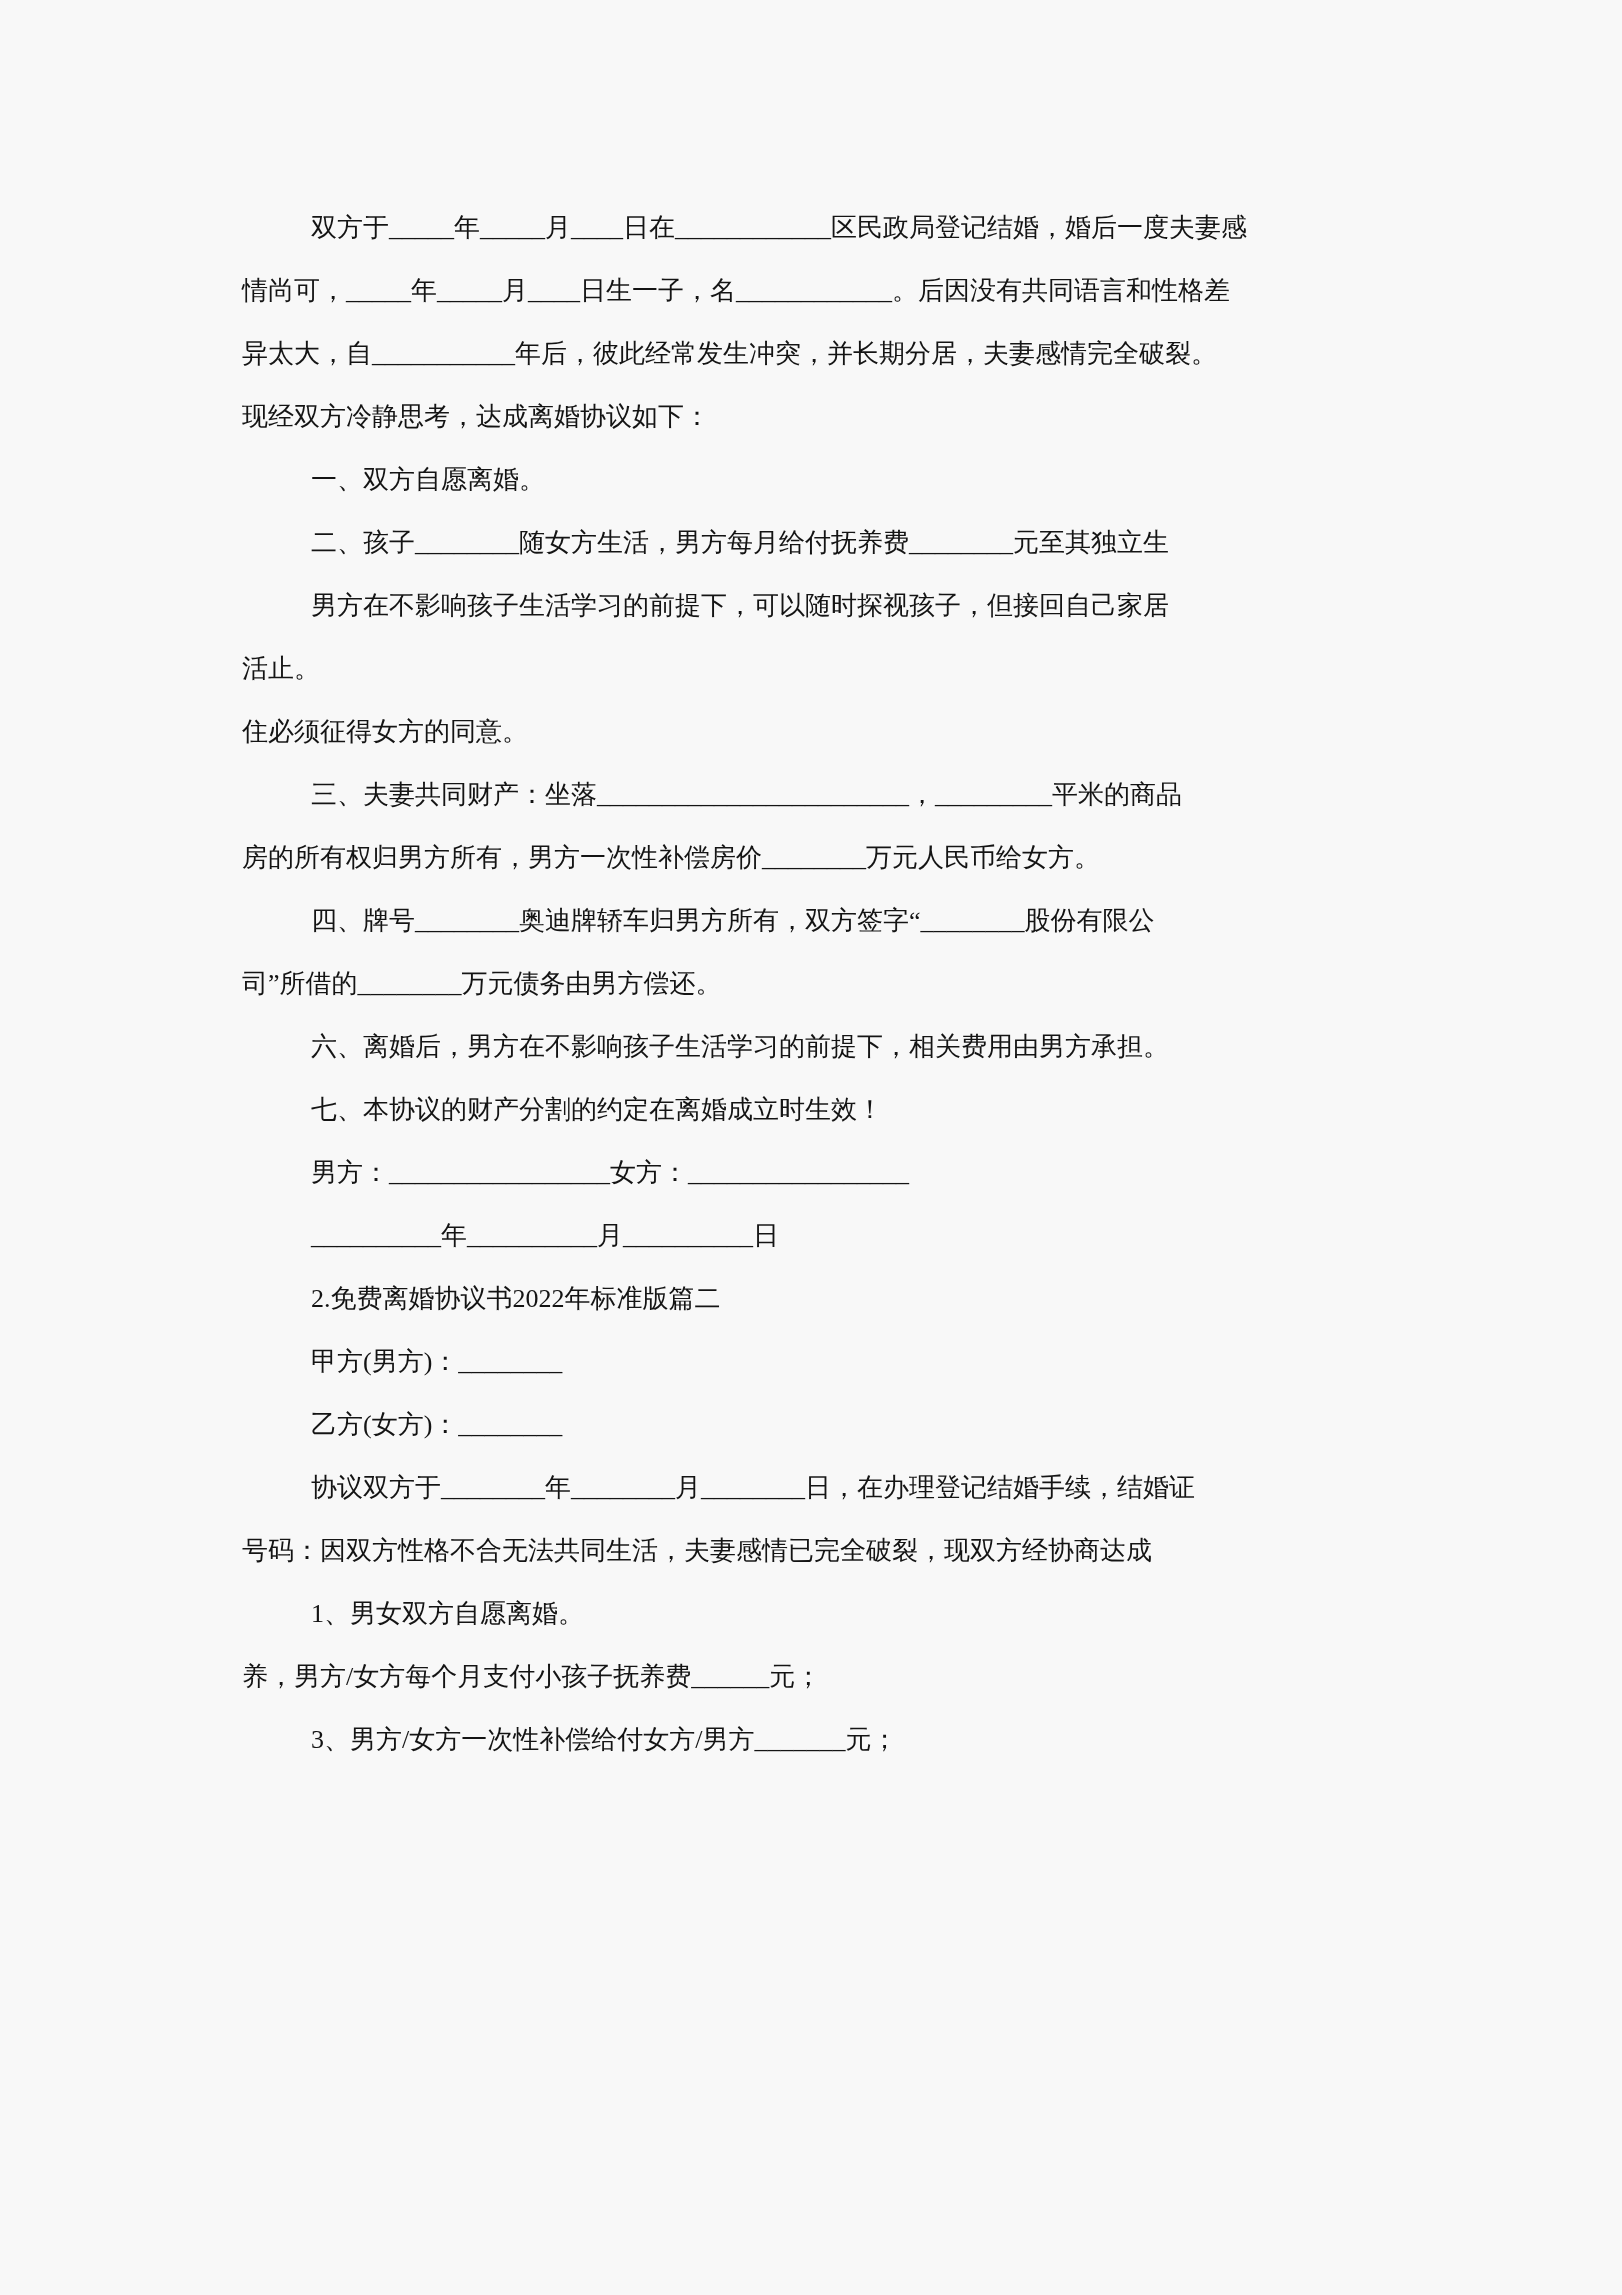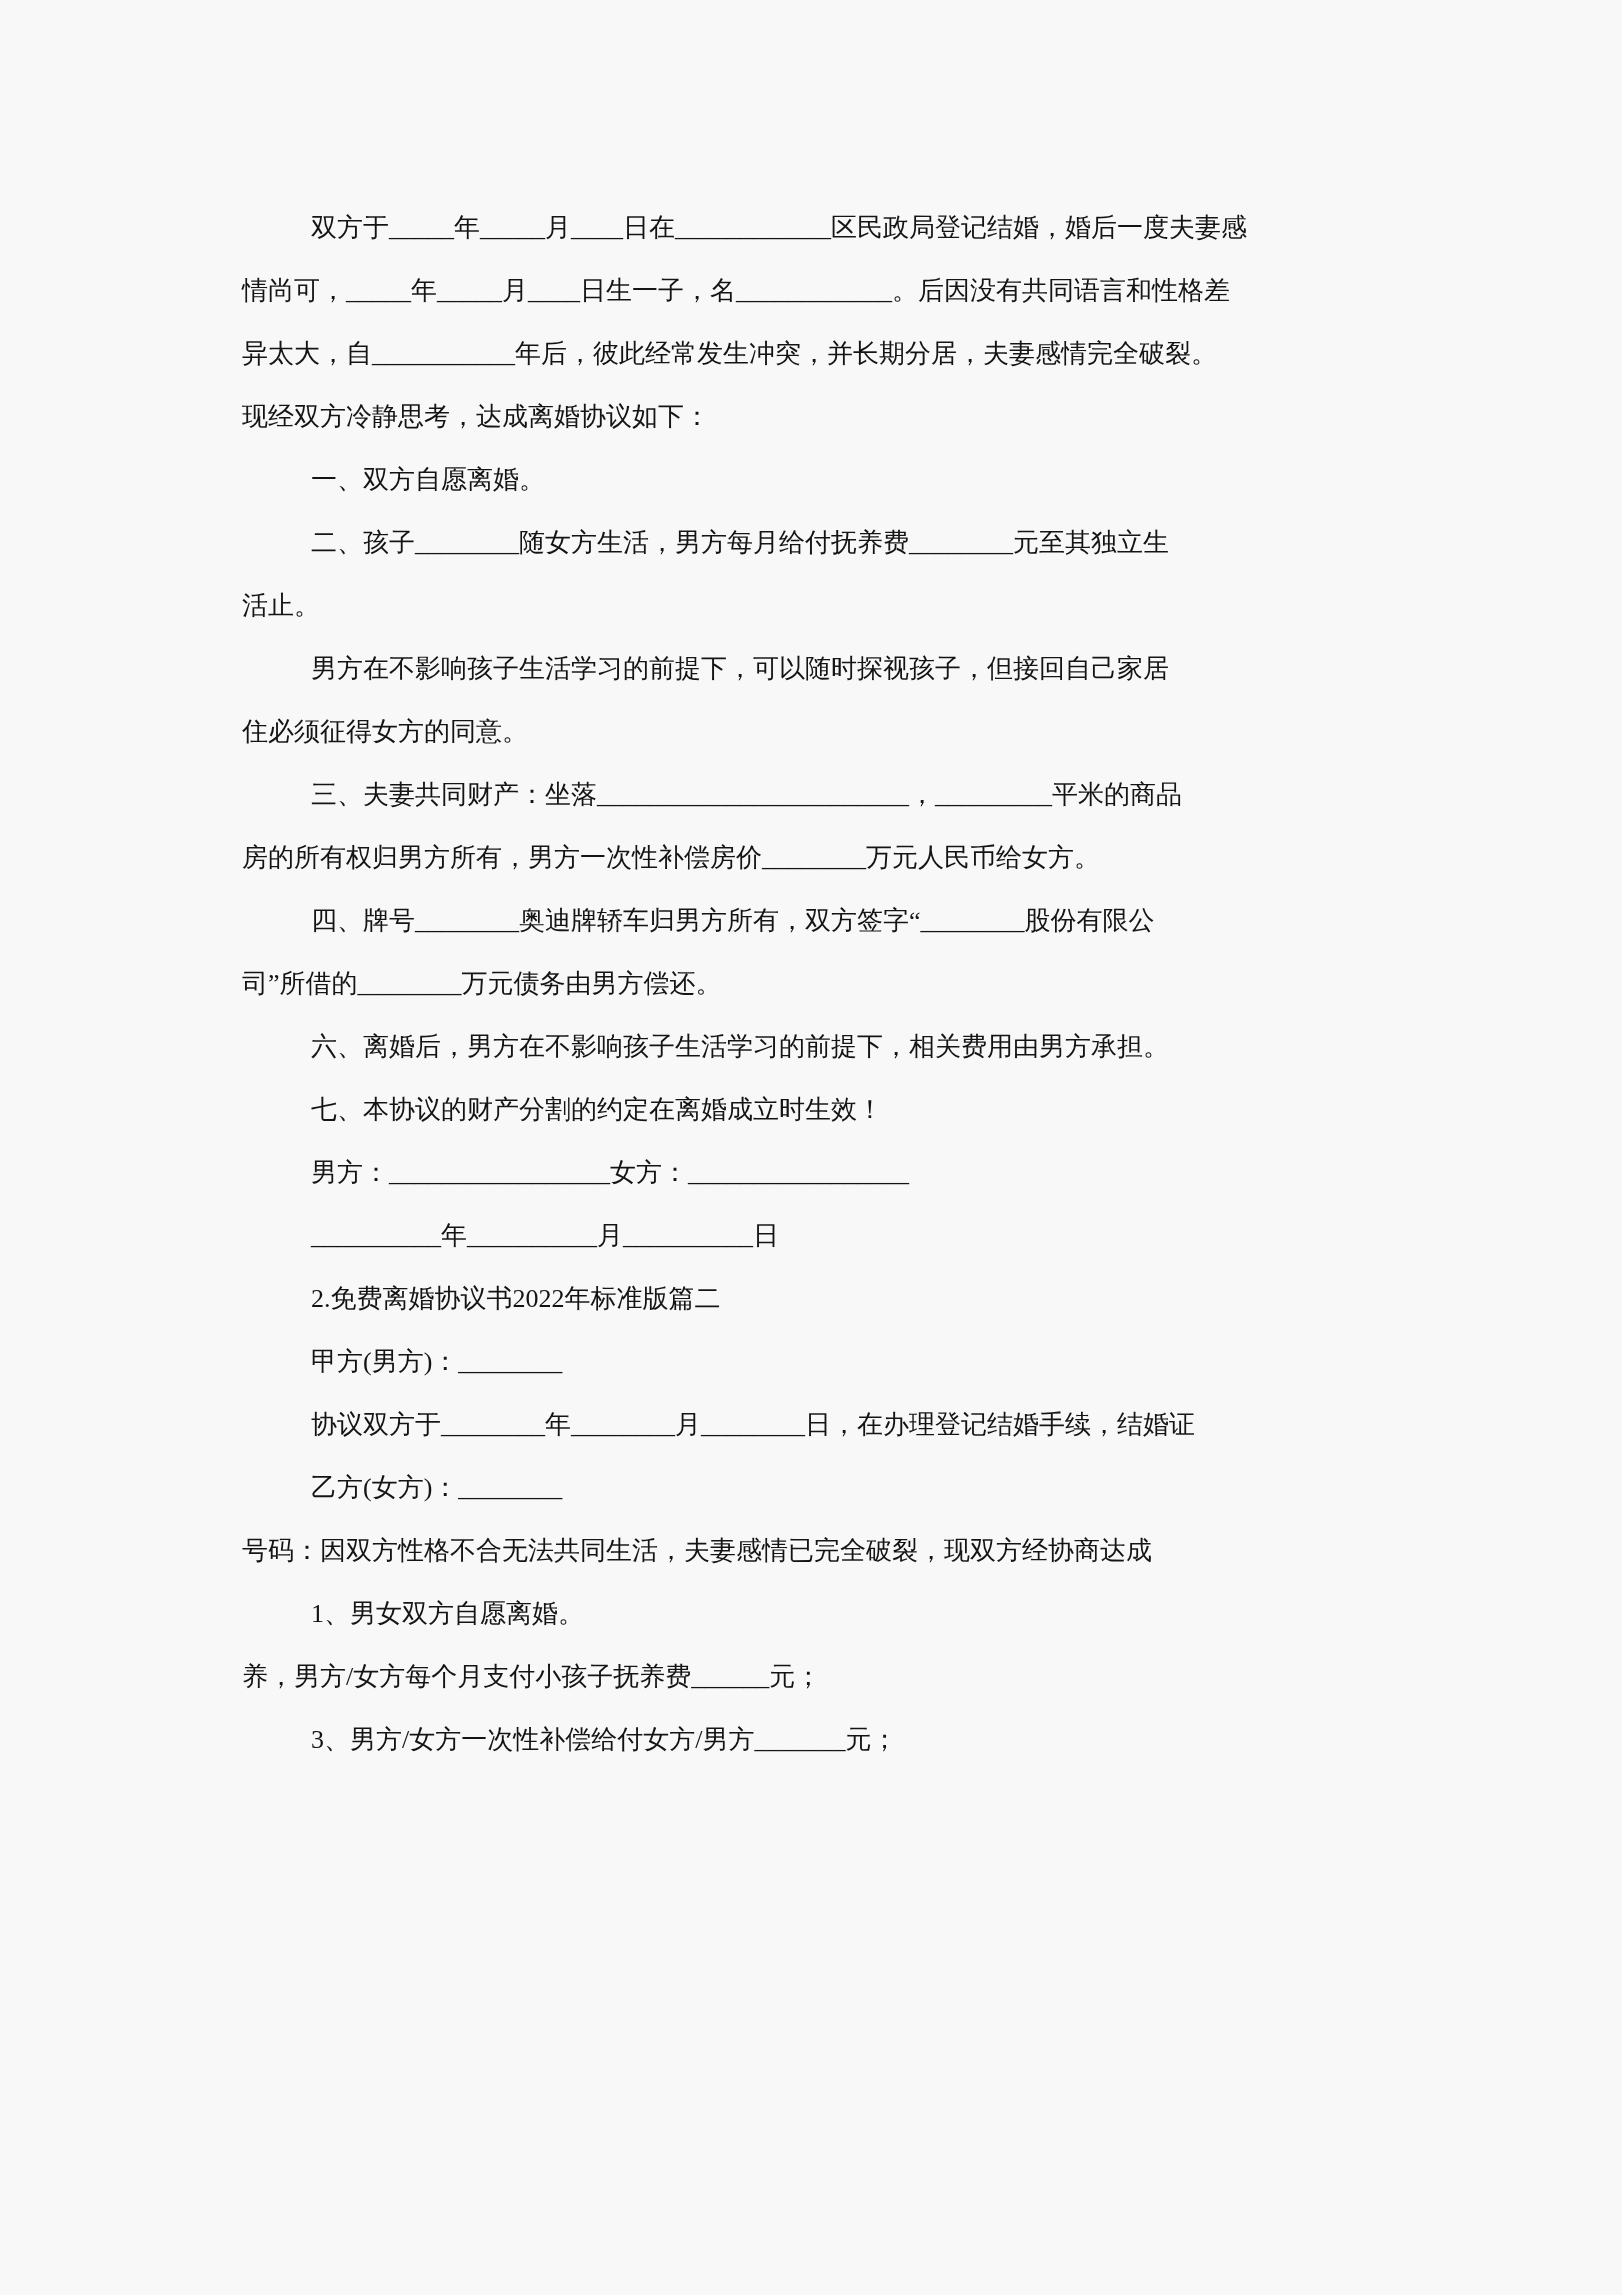--- a/index.html
+++ b/index.html
@@ -43,34 +43,34 @@
 <body>
 
 <div class="page">
   <div class="content">
     <div class="line ind">双方于_____年_____月____日在____________区民政局登记结婚，婚后一度夫妻感</div>
     <div class="line">情尚可，_____年_____月____日生一子，名____________。后因没有共同语言和性格差</div>
     <div class="line">异太大，自___________年后，彼此经常发生冲突，并长期分居，夫妻感情完全破裂。</div>
     <div class="line">现经双方冷静思考，达成离婚协议如下：</div>
     <div class="line ind">一、双方自愿离婚。</div>
     <div class="line ind">二、孩子________随女方生活，男方每月给付抚养费________元至其独立生</div>
+    <div class="line ind">男方在不影响孩子生活学习的前提下，可以随时探视孩子，但接回自己家居</div>
     <div class="line">活止。</div>
-    <div class="line ind">男方在不影响孩子生活学习的前提下，可以随时探视孩子，但接回自己家居</div>
     <div class="line">住必须征得女方的同意。</div>
     <div class="line ind">三、夫妻共同财产：坐落________________________，_________平米的商品</div>
     <div class="line">房的所有权归男方所有，男方一次性补偿房价________万元人民币给女方。</div>
     <div class="line ind">四、牌号________奥迪牌轿车归男方所有，双方签字“________股份有限公</div>
     <div class="line">司”所借的________万元债务由男方偿还。</div>
     <div class="line ind">六、离婚后，男方在不影响孩子生活学习的前提下，相关费用由男方承担。</div>
     <div class="line ind">七、本协议的财产分割的约定在离婚成立时生效！</div>
     <div class="line ind">男方：_________________女方：_________________</div>
     <div class="line ind">__________年__________月__________日</div>
     <div class="line ind">2.免费离婚协议书2022年标准版篇二</div>
     <div class="line ind">甲方(男方)：________</div>
+    <div class="line ind">乙方(女方)：________</div>
     <div class="line ind">协议双方于________年________月________日，在办理登记结婚手续，结婚证</div>
-    <div class="line ind">乙方(女方)：________</div>
     <div class="line">号码：因双方性格不合无法共同生活，夫妻感情已完全破裂，现双方经协商达成</div>
     <div class="line ind">1、男女双方自愿离婚。</div>
     <div class="line">养，男方/女方每个月支付小孩子抚养费______元；</div>
     <div class="line ind">3、男方/女方一次性补偿给付女方/男方_______元；</div>
   </div>
 </div>
 
 
 </body></html>

